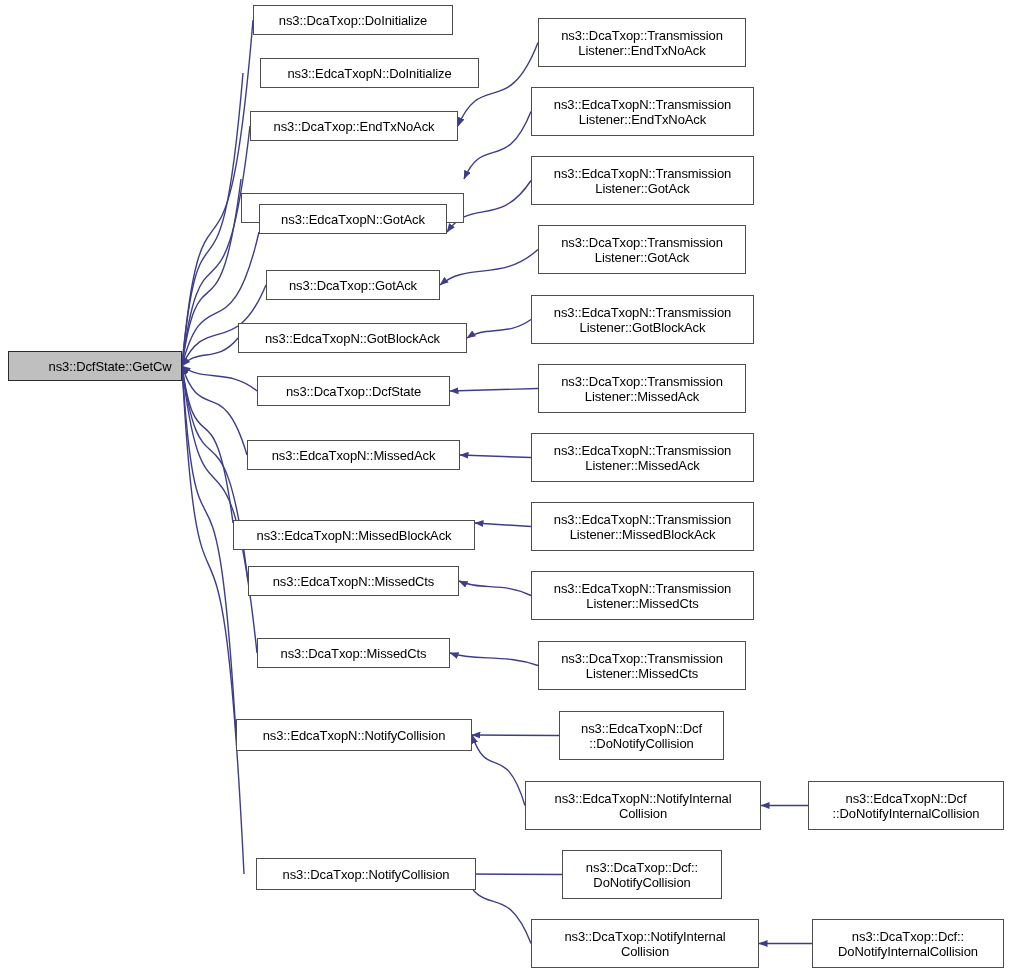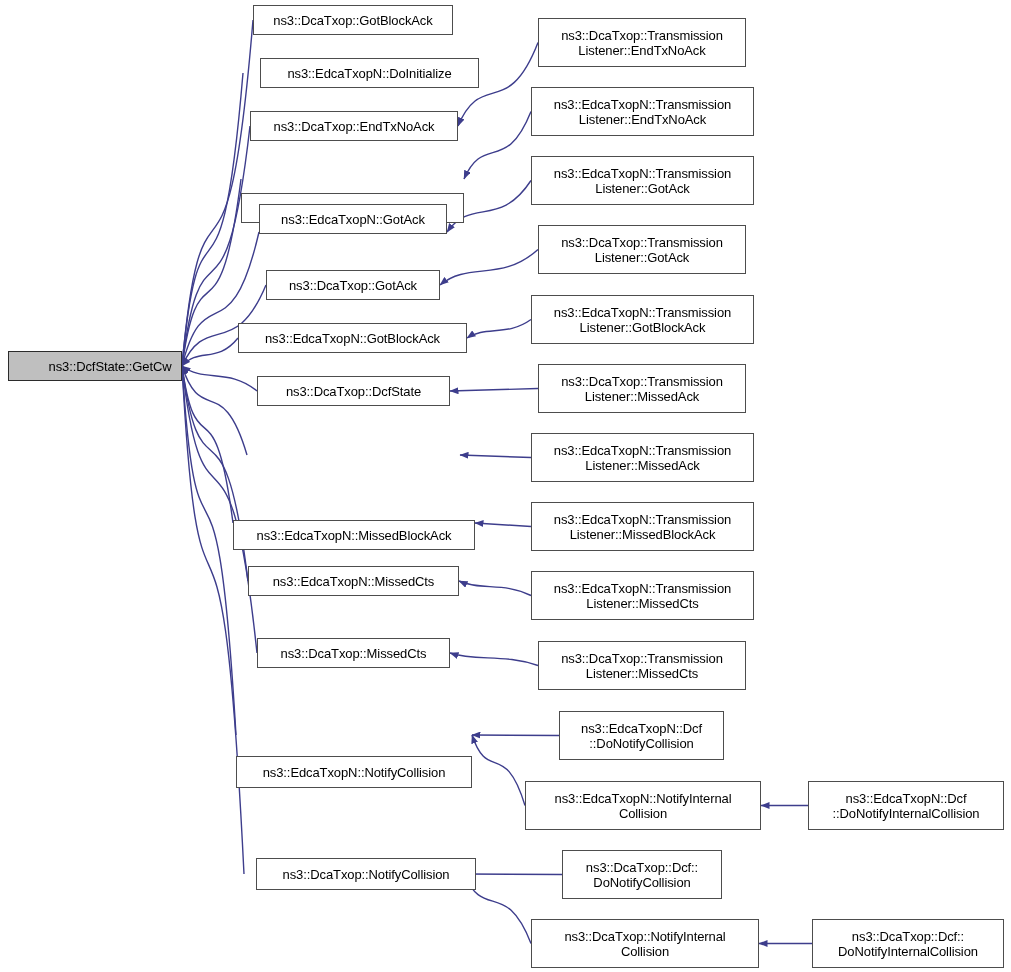--- a/index.html
+++ b/index.html
@@ -87,32 +87,33 @@
       <path d="M531,595.5 C503.64,581.87 480.6,590.86 459,581" fill="none" stroke="#3d3d8c" stroke-width="1.4" marker-end="url(#arrowhead)"></path>
       <path d="M538,665.5 C504.56,653.75 476.4,661.5 450,653" fill="none" stroke="#3d3d8c" stroke-width="1.4" marker-end="url(#arrowhead)"></path>
       <path d="M559,735.5 L472,735" fill="none" stroke="#3d3d8c" stroke-width="1.4" marker-end="url(#arrowhead)"></path>
       <path d="M525,805.5 C504.86,739.23 487.9,782.94 472,735" fill="none" stroke="#3d3d8c" stroke-width="1.4" marker-end="url(#arrowhead)"></path>
       <path d="M562,874.5 L464,874" fill="none" stroke="#3d3d8c" stroke-width="1.4" marker-end="url(#arrowhead)"></path>
       <path d="M531,943.5 C505.54,878.17 484.1,921.26 464,874" fill="none" stroke="#3d3d8c" stroke-width="1.4" marker-end="url(#arrowhead)"></path>
       <path d="M808,805.5 L761,805.5" fill="none" stroke="#3d3d8c" stroke-width="1.4" marker-end="url(#arrowhead)"></path>
       <path d="M812,943.5 L759,943.5" fill="none" stroke="#3d3d8c" stroke-width="1.4" marker-end="url(#arrowhead)"></path>
     </svg>
 <div class="gnode root" style="left: 8px; top: 351px; width: 174px; height: 30px; padding-left: 30px;"><span class="lbl">ns3::DcfState::GetCw</span></div>
-    <div class="gnode" style="left: 253px; top: 5px; width: 200px; height: 30px;"><span class="lbl">ns3::DcaTxop::GotBlockAck</span></div>
+    <div class="gnode" style="left: 253px; top: 5px; width: 200px; height: 30px;"><span class="lbl">ns3::DcaTxop::DoInitialize</span></div>
     <div class="gnode" style="left: 260px; top: 58px; width: 219px; height: 30px;"><span class="lbl">ns3::EdcaTxopN::DoInitialize</span></div>
     <div class="gnode" style="left: 250px; top: 111px; width: 208px; height: 30px;"><span class="lbl">ns3::DcaTxop::EndTxNoAck</span></div>
     <div class="gnode" style="left: 241px; top: 164px; width: 223px; height: 30px; margin-top: 29px;"><span class="lbl">ns3::EdcaTxopN::EndTxNoAck</span></div>
     <div class="gnode" style="left: 259px; top: 204px; width: 188px; height: 30px;"><span class="lbl">ns3::EdcaTxopN::GotAck</span></div>
     <div class="gnode" style="left: 266px; top: 270px; width: 174px; height: 30px;"><span class="lbl">ns3::DcaTxop::GotAck</span></div>
     <div class="gnode" style="left: 238px; top: 323px; width: 229px; height: 30px;"><span class="lbl">ns3::EdcaTxopN::GotBlockAck</span></div>
     <div class="gnode" style="left: 257px; top: 376px; width: 193px; height: 30px;"><span class="lbl">ns3::DcaTxop::DcfState</span></div>
+    <div class="gnode" style="left: 247px; top: 440px; width: 213px; height: 30px;"><span class="lbl">ns3::EdcaTxopN::MissedAck</span></div>
     <div class="gnode" style="left: 233px; top: 508px; width: 242px; height: 30px; margin-top: 12px;"><span class="lbl">ns3::EdcaTxopN::MissedBlockAck</span></div>
     <div class="gnode" style="left: 248px; top: 566px; width: 211px; height: 30px;"><span class="lbl">ns3::EdcaTxopN::MissedCts</span></div>
     <div class="gnode" style="left: 257px; top: 638px; width: 193px; height: 30px;"><span class="lbl">ns3::DcaTxop::MissedCts</span></div>
-    <div class="gnode" style="left: 236px; top: 719px; width: 236px; height: 32px; margin-top: 37px;"><span class="lbl">ns3::EdcaTxopN::NotifyCollision</span></div>
+    <div class="gnode" style="left: 236px; top: 719px; width: 236px; height: 32px;"><span class="lbl">ns3::EdcaTxopN::NotifyCollision</span></div>
     <div class="gnode" style="left: 244px; top: 858px; width: 220px; height: 32px; margin-left: 12px;"><span class="lbl">ns3::DcaTxop::NotifyCollision</span></div>
     <div class="gnode" style="left: 538px; top: 18px; width: 208px; height: 49px;"><span class="lbl">ns3::DcaTxop::Transmission
 Listener::EndTxNoAck</span></div>
     <div class="gnode" style="left: 531px; top: 87px; width: 223px; height: 49px;"><span class="lbl">ns3::EdcaTxopN::Transmission
 Listener::EndTxNoAck</span></div>
     <div class="gnode" style="left: 531px; top: 156px; width: 223px; height: 49px;"><span class="lbl">ns3::EdcaTxopN::Transmission
 Listener::GotAck</span></div>
     <div class="gnode" style="left: 538px; top: 225px; width: 208px; height: 49px;"><span class="lbl">ns3::DcaTxop::Transmission
 Listener::GotAck</span></div>
     <div class="gnode" style="left: 531px; top: 295px; width: 223px; height: 49px;"><span class="lbl">ns3::EdcaTxopN::Transmission

